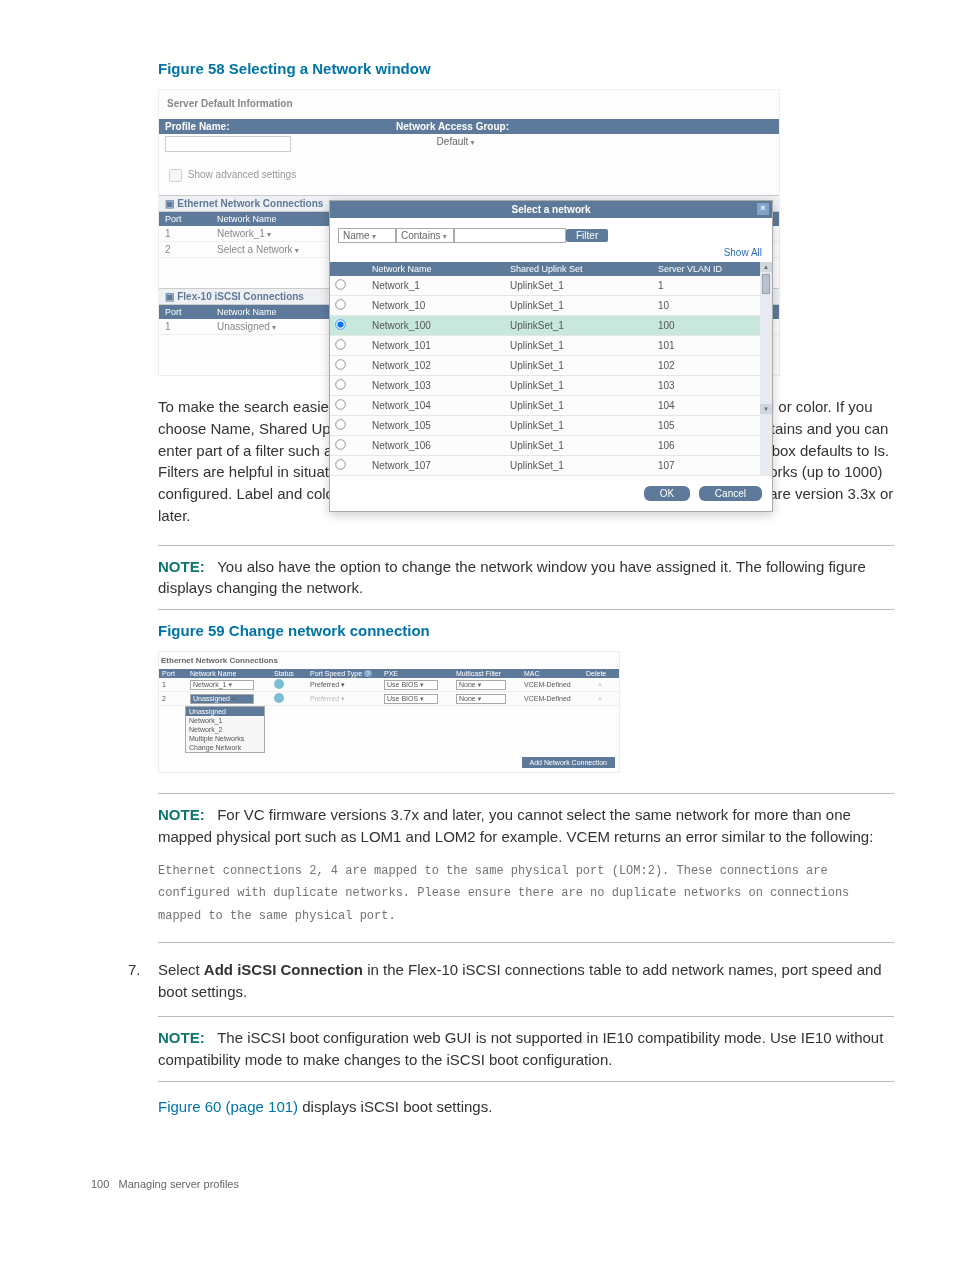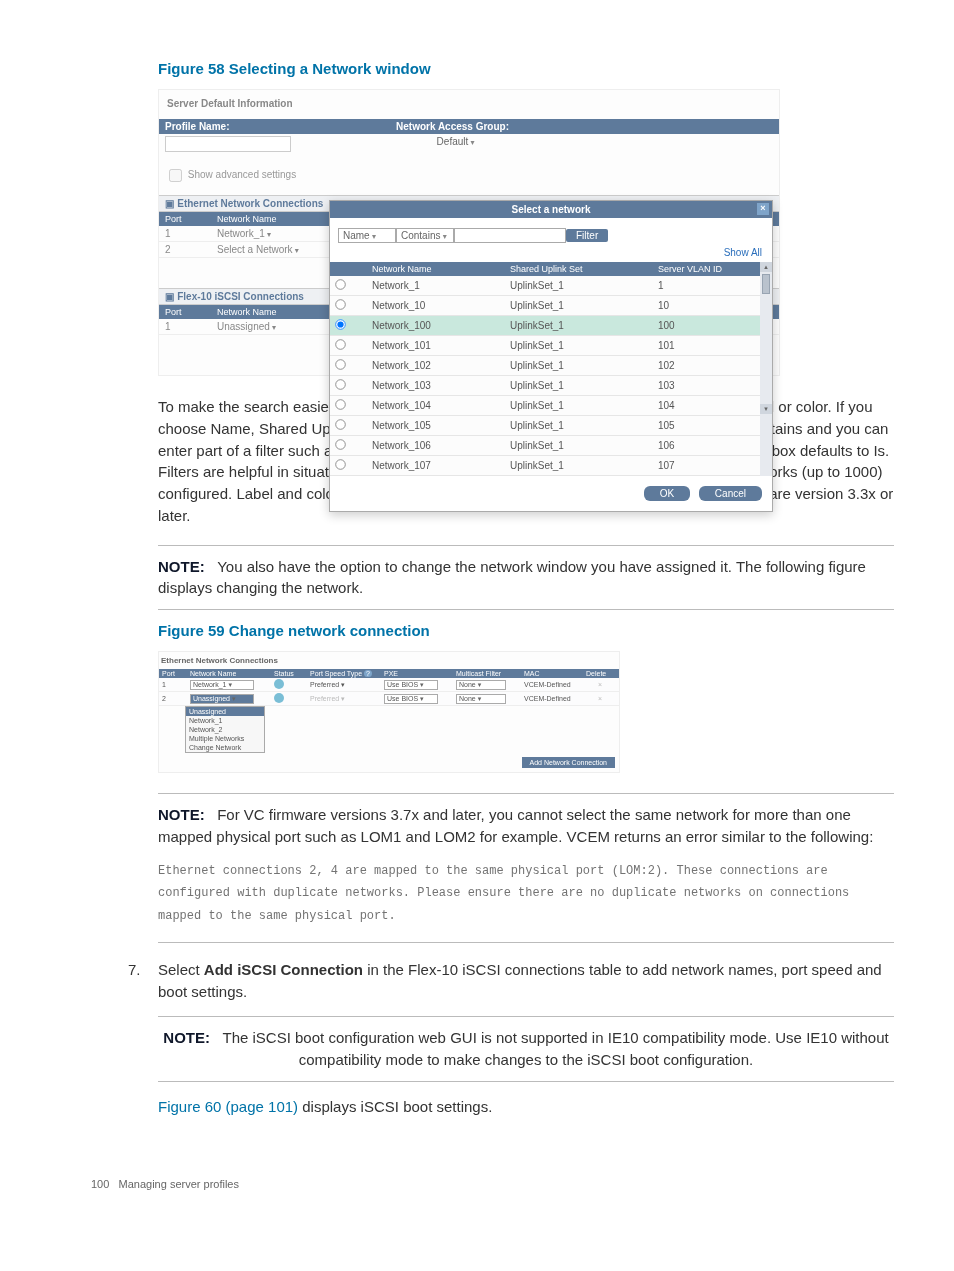--- a/index.html
+++ b/index.html
@@ -195,21 +195,21 @@
   }
   .note-block {
     margin: 0 0 12px 98px;
     padding: 10px 0;
     border-top: 1px solid #bbb;
     border-bottom: 1px solid #bbb;
     font-size: 15px;
     line-height: 1.45;
   }
   .note-label {
-    color: #0f172a;
+    color: #0f766e;
     font-weight: bold;
   }
   
   .ss2 {
     width: 460px;
     font-size: 7px;
     color: #555;
     border: 1px solid #eee;
     background: #fdfdfd;
   }
@@ -284,21 +284,20 @@
     line-height: 1.45;
     margin-bottom: 14px;
   }
   .step-num { width: 30px; }
   .step-body { flex: 1; }
   .note-inner {
     margin-top: 14px;
     padding: 10px 0;
     border-top: 1px solid #bbb;
     border-bottom: 1px solid #bbb;
-    text-align: center;
   }
   .link-like { color: #0073a8; }
   
   .footer {
     margin-top: 60px;
     font-size: 11px;
     color: #666;
     margin-left: 31px;
   }
   .scroll-track {

